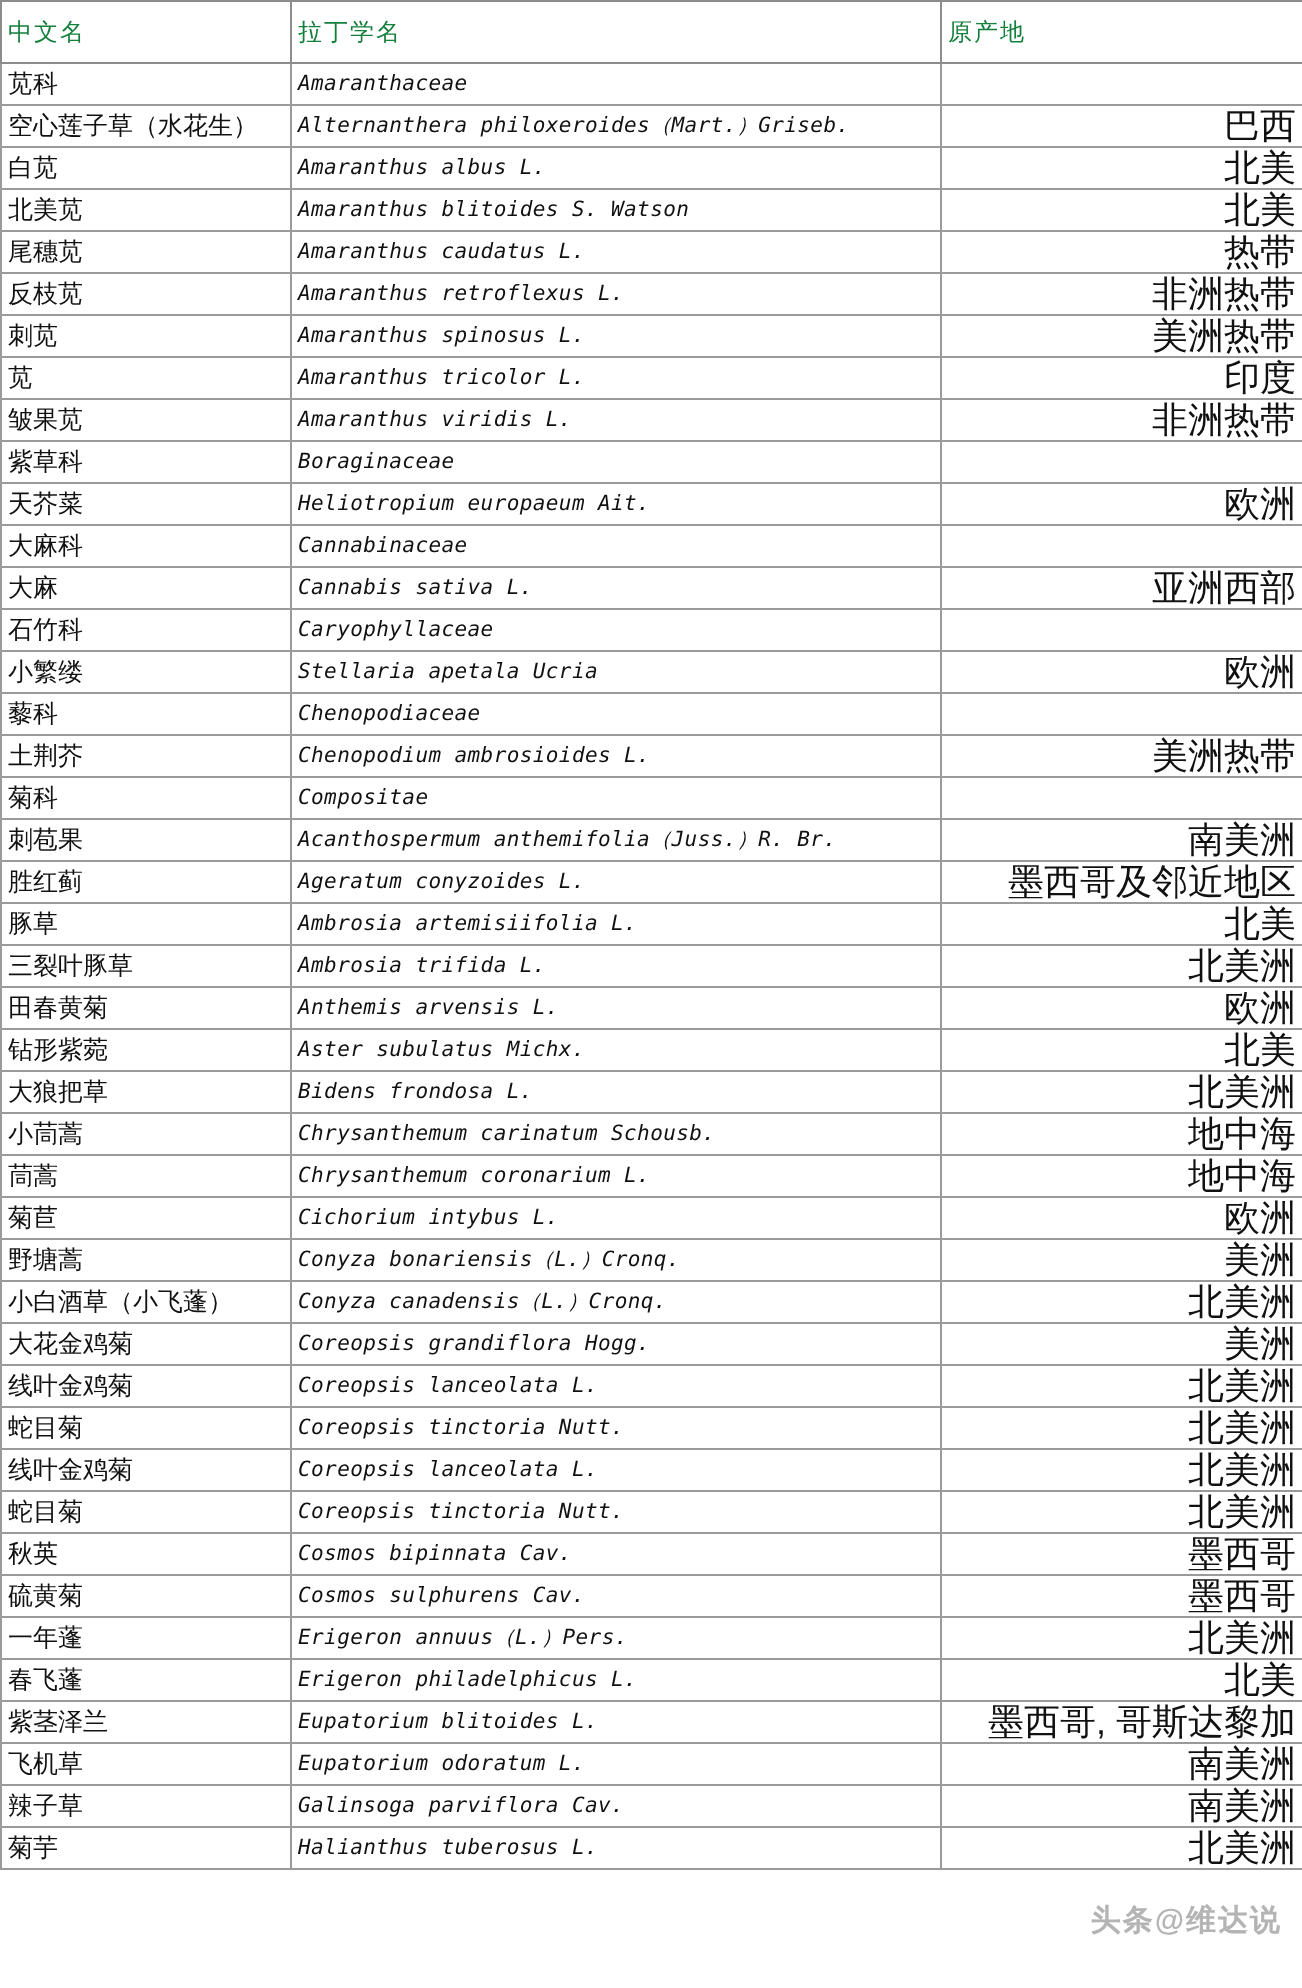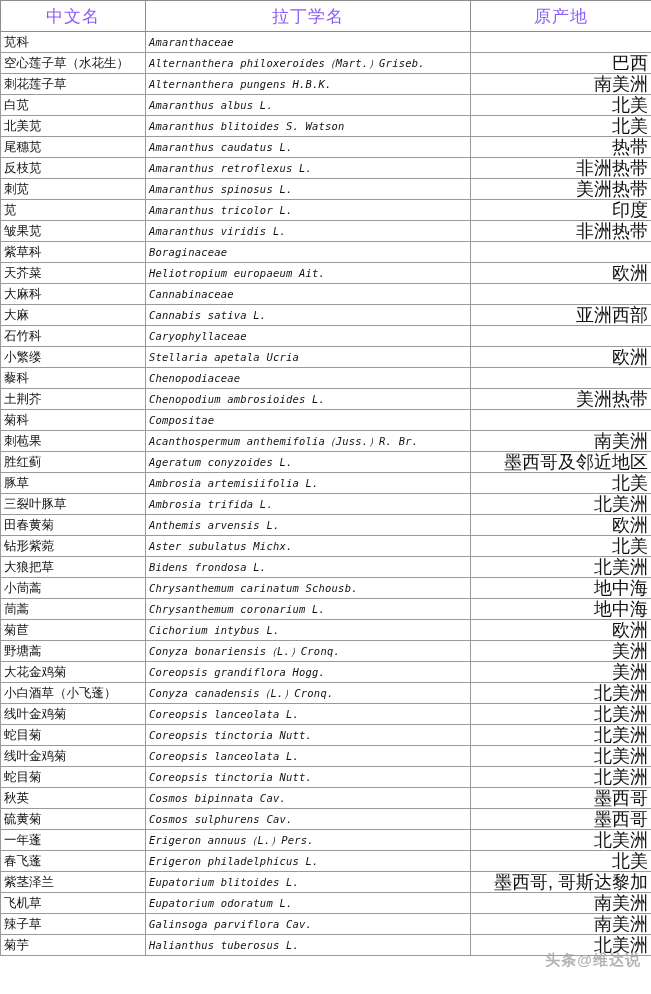--- a/index.html
+++ b/index.html
@@ -27,25 +27,25 @@
   #weed-table td {
     border: 1px solid #9a9a9a;
     padding: 0 3px;
     vertical-align: middle;
     white-space: nowrap;
     overflow: hidden;
     background: #ffffff;
   }
   #weed-table thead th {
     height: 30px;
-    text-align: center;
+    text-align: left;
     font-weight: normal;
-    font-size: 17px;
+    font-size: 12px;
     letter-spacing: 1px;
-    color: #8b5cf6;
+    color: #15803d;
     border-color: #8c8c8c;
   }
   #weed-table tbody td {
     height: 20px;
     line-height: 20px;
     font-size: 12.5px;
     color: #111;
   }
   #weed-table tbody td.cn {
     font-family: "Liberation Sans", "DejaVu Sans", sans-serif;
@@ -99,25 +99,20 @@
         <td class="cn">苋科</td>
         <td class="lat">Amaranthaceae</td>
         <td class="orig"></td>
       </tr>
       <tr>
         <td class="cn">空心莲子草（水花生）</td>
         <td class="lat">Alternanthera philoxeroides（Mart.）Griseb.</td>
         <td class="orig">巴西</td>
       </tr>
       <tr>
-        <td class="cn">刺花莲子草</td>
-        <td class="lat">Alternanthera pungens H.B.K.</td>
-        <td class="orig">南美洲</td>
-      </tr>
-      <tr>
         <td class="cn">白苋</td>
         <td class="lat">Amaranthus albus L.</td>
         <td class="orig">北美</td>
       </tr>
       <tr>
         <td class="cn">北美苋</td>
         <td class="lat">Amaranthus blitoides S. Watson</td>
         <td class="orig">北美</td>
       </tr>
       <tr>
@@ -239,28 +234,28 @@
         <td class="cn">菊苣</td>
         <td class="lat">Cichorium intybus L.</td>
         <td class="orig">欧洲</td>
       </tr>
       <tr>
         <td class="cn">野塘蒿</td>
         <td class="lat">Conyza bonariensis（L.）Cronq.</td>
         <td class="orig">美洲</td>
       </tr>
       <tr>
+        <td class="cn">小白酒草（小飞蓬）</td>
+        <td class="lat">Conyza canadensis（L.）Cronq.</td>
+        <td class="orig">北美洲</td>
+      </tr>
+      <tr>
         <td class="cn">大花金鸡菊</td>
         <td class="lat">Coreopsis grandiflora Hogg.</td>
         <td class="orig">美洲</td>
-      </tr>
-      <tr>
-        <td class="cn">小白酒草（小飞蓬）</td>
-        <td class="lat">Conyza canadensis（L.）Cronq.</td>
-        <td class="orig">北美洲</td>
       </tr>
       <tr>
         <td class="cn">线叶金鸡菊</td>
         <td class="lat">Coreopsis lanceolata L.</td>
         <td class="orig">北美洲</td>
       </tr>
       <tr>
         <td class="cn">蛇目菊</td>
         <td class="lat">Coreopsis tinctoria Nutt.</td>
         <td class="orig">北美洲</td>

